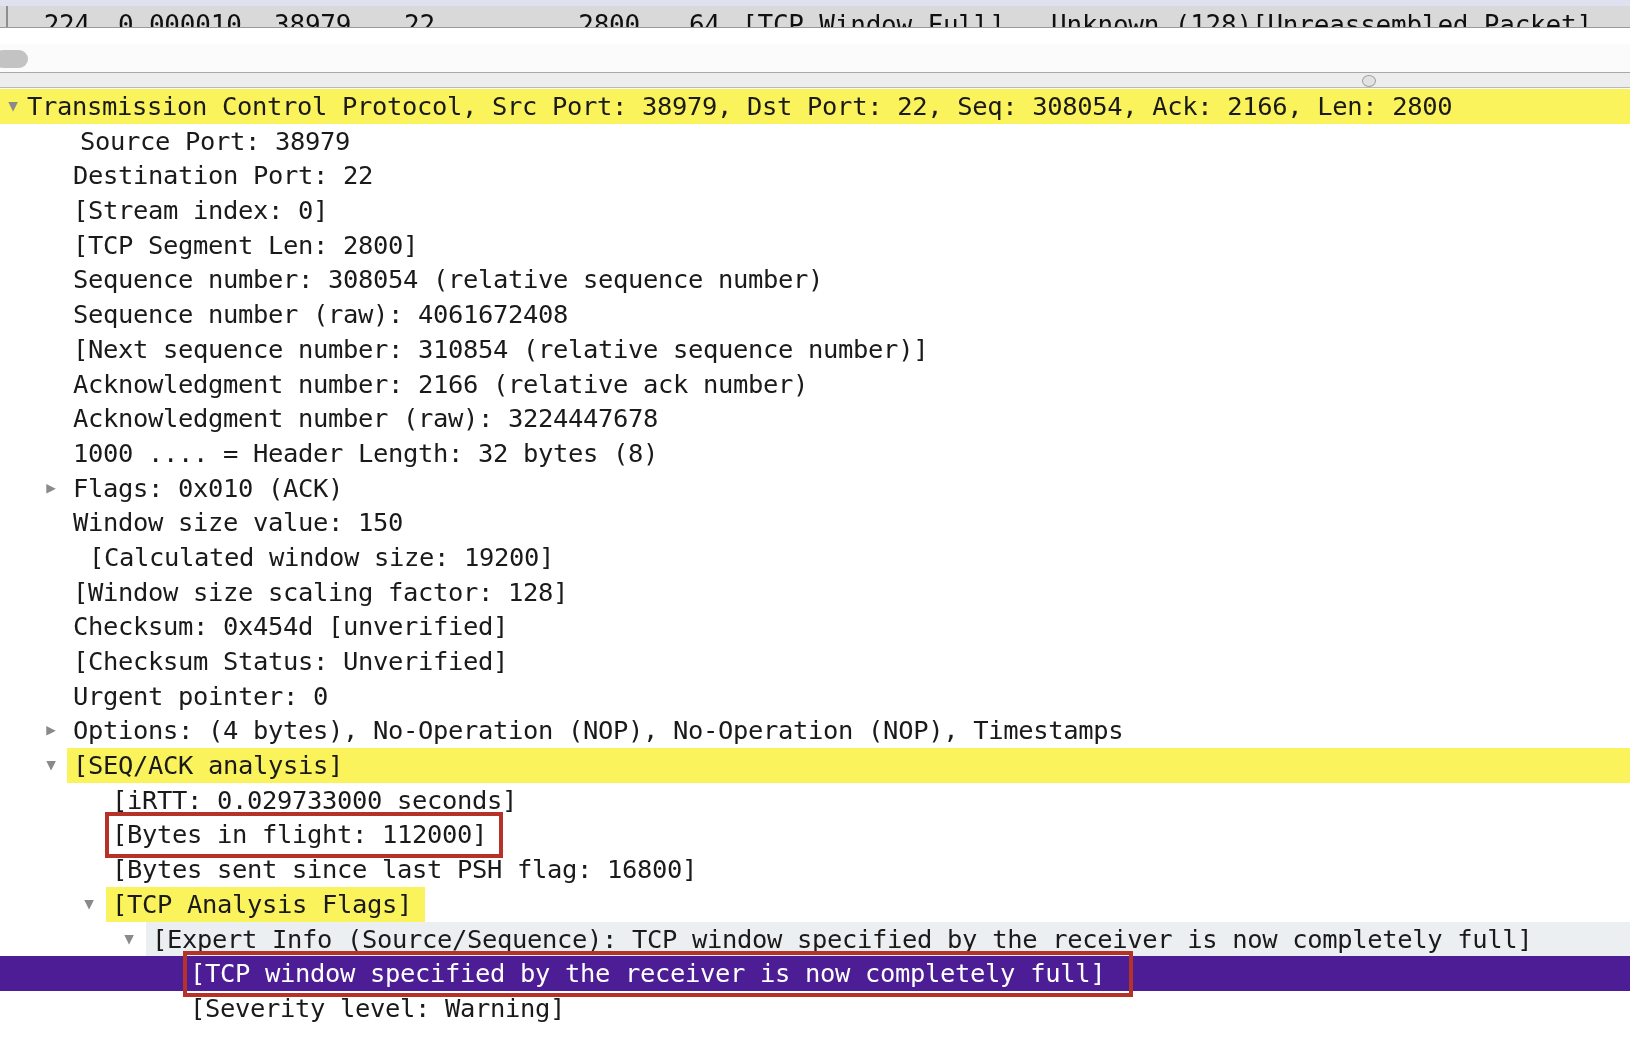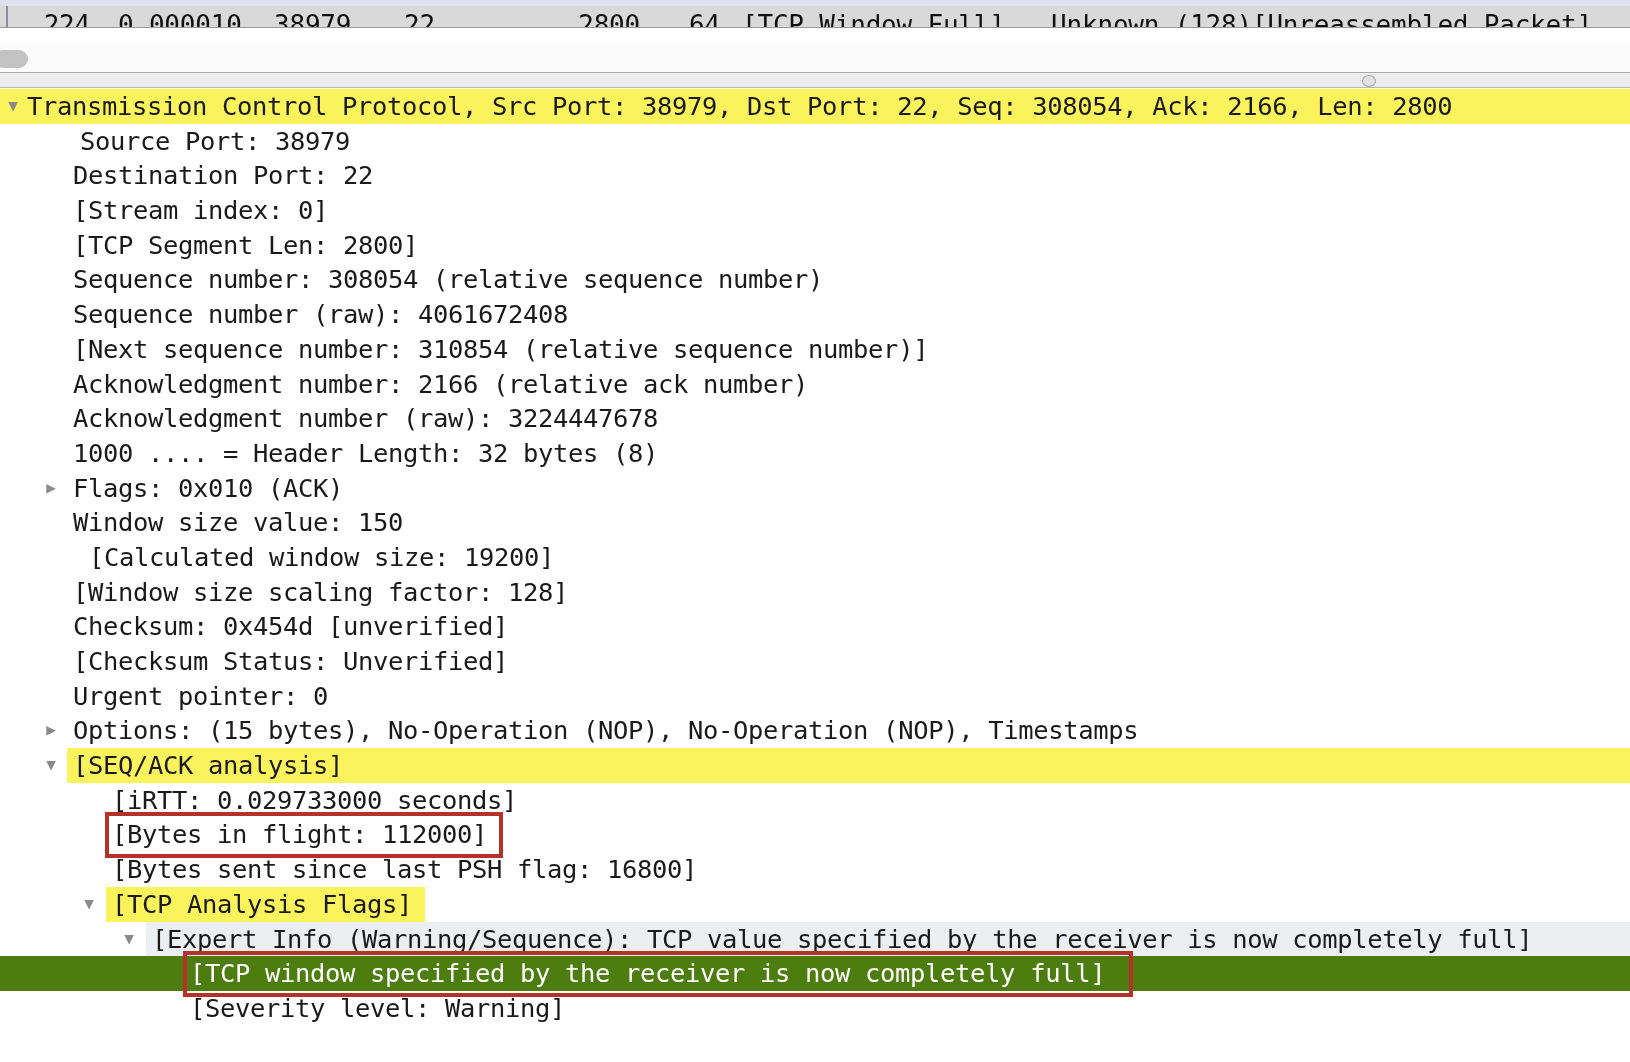--- a/index.html
+++ b/index.html
@@ -123,21 +123,21 @@
   }
   .trow .tlabel {
     position: absolute;
     top: 0;
     height: 34.7px;
     line-height: 34.7px;
     white-space: nowrap;
   }
   
   .trow.hl-yellow { background: #fbf35c; }
-  .trow.hl-blue   { background: #4d7c0f; }
+  .trow.hl-blue   { background: #4c1d95; }
   .trow.hl-blue .tlabel { color: #ffffff; }
 
   
   .partial-hl {
     position: absolute;
     top: 0;
     height: 34.7px;
     background: #fbf35c;
     z-index: 0;
   }
@@ -236,21 +236,21 @@
       <span class="tlabel" style="left: 73px;">Checksum: 0x454d [unverified]</span>
     </div>
     <div class="trow">
       <span class="tlabel" style="left: 73px;">[Checksum Status: Unverified]</span>
     </div>
     <div class="trow">
       <span class="tlabel" style="left: 73px;">Urgent pointer: 0</span>
     </div>
     <div class="trow">
       <span class="twist" style="left: 40px;">▶</span>
-      <span class="tlabel" style="left: 73px;">Options: (15 bytes), No-Operation (NOP), No-Operation (NOP), Timestamps</span>
+      <span class="tlabel" style="left: 73px;">Options: (4 bytes), No-Operation (NOP), No-Operation (NOP), Timestamps</span>
     </div>
     <div class="trow">
       <div class="partial-hl" style="left: 67px; width: 1563px;"></div>
       <span class="twist" style="left: 40px;">▼</span>
       <span class="tlabel" style="left: 73px;">[SEQ/ACK analysis]</span>
     </div>
     <div class="trow">
       <span class="tlabel" style="left: 112px;">[iRTT: 0.029733000 seconds]</span>
     </div>
     <div class="trow">
@@ -260,21 +260,21 @@
       <span class="tlabel" style="left: 112px;">[Bytes sent since last PSH flag: 16800]</span>
     </div>
     <div class="trow">
       <div class="partial-hl" style="left: 106px; width: 319px;"></div>
       <span class="twist" style="left: 78px;">▼</span>
       <span class="tlabel" style="left: 112px;">[TCP Analysis Flags]</span>
     </div>
     <div class="trow">
       <div class="partial-hl-gray" style="left: 146px; width: 1484px;"></div>
       <span class="twist" style="left: 118px;">▼</span>
-      <span class="tlabel" style="left: 152px;">[Expert Info (Warning/Sequence): TCP value specified by the receiver is now completely full]</span>
+      <span class="tlabel" style="left: 152px;">[Expert Info (Source/Sequence): TCP window specified by the receiver is now completely full]</span>
     </div>
     <div class="trow hl-blue">
       <span class="tlabel" style="left: 190px;">[TCP window specified by the receiver is now completely full]</span>
     </div>
     <div class="trow">
       <span class="tlabel" style="left: 190px;">[Severity level: Warning]</span>
     </div>
     <div class="redbox" style="border-color: rgb(181, 50, 41); left: 105px; top: 722.7px; width: 397.75px; height: 46.7px;"></div>
     <div class="redbox" style="border-color: rgb(181, 50, 41); left: 183px; top: 861.5px; width: 950.35px; height: 46.7px;"></div>
   </div>

